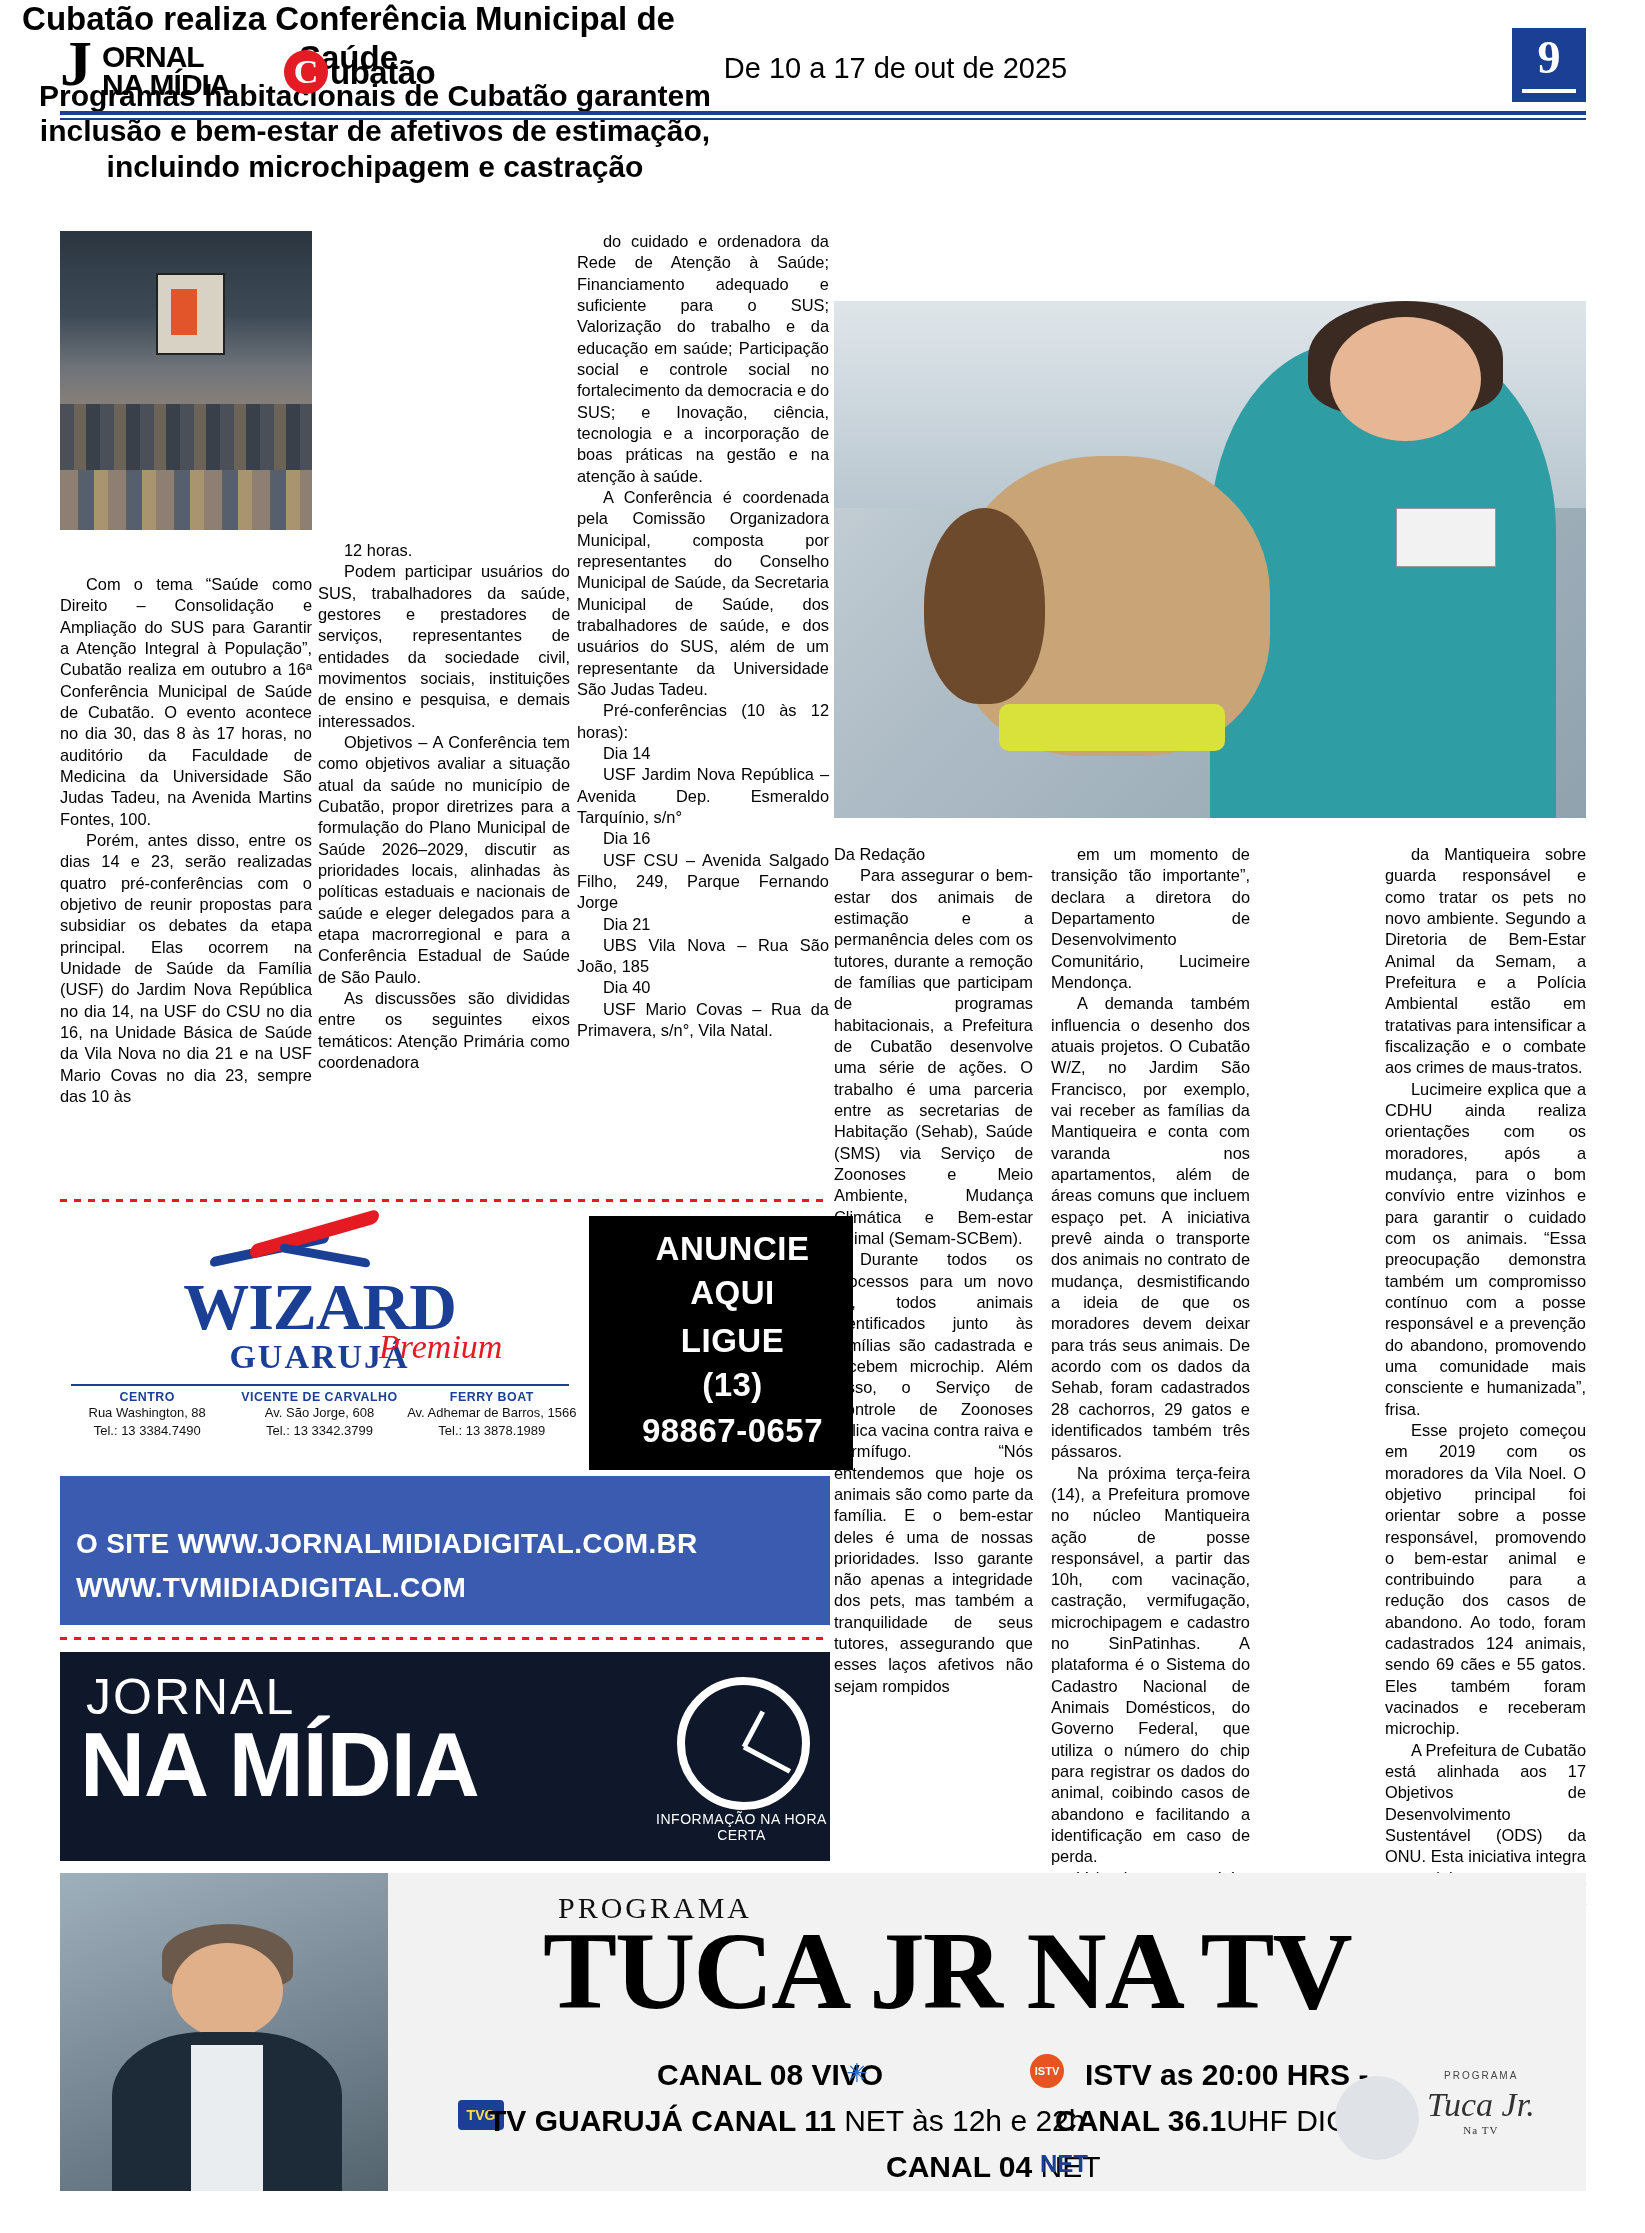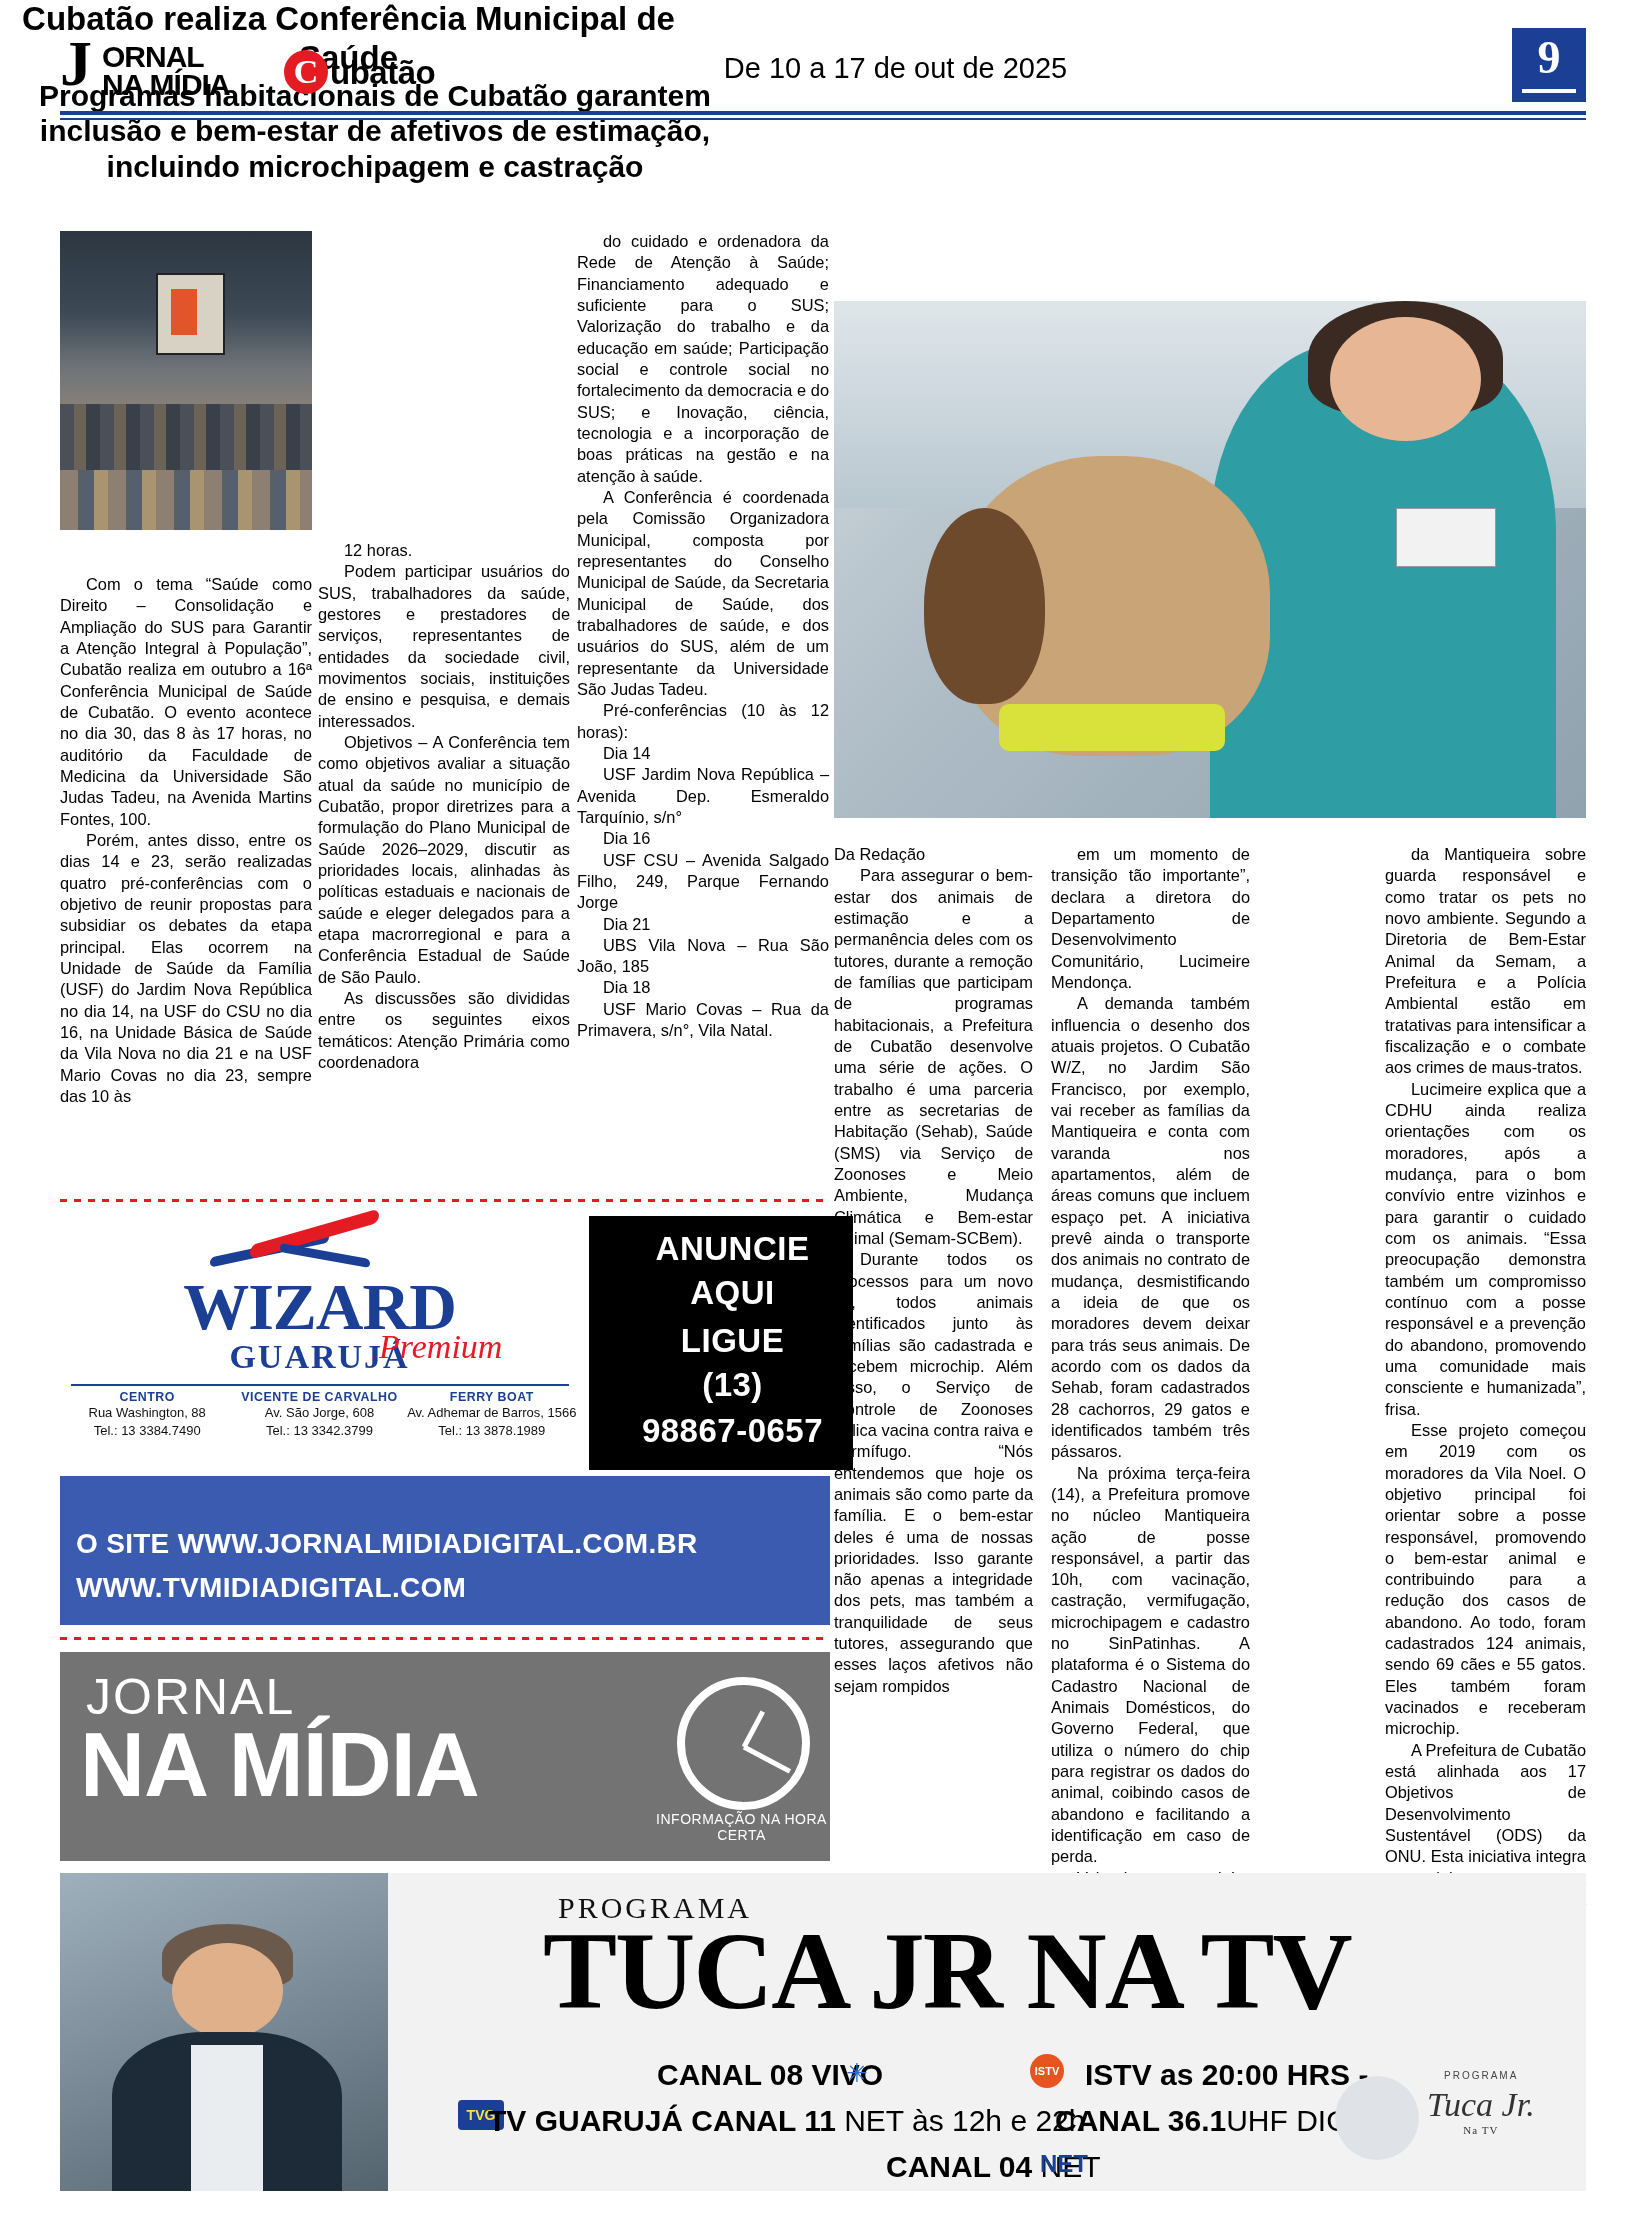--- a/index.html
+++ b/index.html
@@ -103,21 +103,21 @@
   .an-4{font-size:33px;margin-top:6px;}
   .an-5{font-size:33px;margin-top:8px;}
 
   
   #ad-site{position:absolute;left:60px;top:1476px;width:770px;height:149px;background:#3a5bb0;color:#fff;}
   #ad-site .t1{position:absolute;left:16px;top:10px;font-size:28px;font-weight:bold;letter-spacing:0.3px;}
   #ad-site .t2{position:absolute;left:16px;top:52px;font-size:28px;font-weight:bold;letter-spacing:0.3px;}
   #ad-site .t3{position:absolute;left:16px;top:96px;font-size:28px;font-weight:bold;letter-spacing:0.3px;}
 
   
-  #ad-jnm{position:absolute;left:60px;top:1652px;width:770px;height:209px;background:#737373;color:#fff;}
+  #ad-jnm{position:absolute;left:60px;top:1652px;width:770px;height:209px;background:#0f172a;color:#fff;}
   .jnm-1{position:absolute;left:26px;top:16px;font-size:50px;font-weight:300;letter-spacing:2px;font-family:"Liberation Sans",sans-serif;}
   .jnm-2{position:absolute;left:20px;top:68px;font-size:90px;font-weight:bold;letter-spacing:-1px;line-height:1;}
   .jnm-clock{position:absolute;left:617px;top:25px;width:117px;height:117px;border-radius:50%;border:8px solid #fff;}
   .jnm-clock .h{position:absolute;left:50%;top:22px;width:5px;height:40px;background:#fff;transform-origin:bottom center;transform:translateX(-50%) rotate(28deg);}
   .jnm-clock .m{position:absolute;left:50%;top:10px;width:5px;height:52px;background:#fff;transform-origin:bottom center;transform:translateX(-50%) rotate(118deg);}
   .jnm-cap{position:absolute;left:587px;top:159px;width:189px;text-align:center;font-size:14px;letter-spacing:0.5px;}
 
   
   #ad-tuca{position:absolute;left:60px;top:1873px;width:1526px;height:318px;background:#f2f2f2;overflow:hidden;}
   .tuca-photo{position:absolute;left:0;top:0;width:328px;height:318px;background:#6d7f8f;overflow:hidden;}
@@ -226,21 +226,21 @@
   <div class="col" id="col-l3">
     <p class="body">do cuidado e ordenadora da Rede de Atenção à Saúde; Financiamento adequado e suficiente para o SUS; Valorização do trabalho e da educação em saúde; Participação social e controle social no fortalecimento da democracia e do SUS; e Inovação, ciência, tecnologia e a incorporação de boas práticas na gestão e na atenção à saúde.</p>
     <p class="body">A Conferência é coordenada pela Comissão Organizadora Municipal, composta por representantes do Conselho Municipal de Saúde, da Secretaria Municipal de Saúde, dos trabalhadores de saúde, e dos usuários do SUS, além de um representante da Universidade São Judas Tadeu.</p>
     <p class="body">Pré-conferências (10 às 12 horas):</p>
     <p class="body">Dia 14</p>
     <p class="body">USF Jardim Nova República – Avenida Dep. Esmeraldo Tarquínio, s/n°</p>
     <p class="body">Dia 16</p>
     <p class="body">USF CSU – Avenida Salgado Filho, 249, Parque Fernando Jorge</p>
     <p class="body">Dia 21</p>
     <p class="body">UBS Vila Nova – Rua São João, 185</p>
-    <p class="body">Dia 18</p>
+    <p class="body">Dia 40</p>
     <p class="body">USF Mario Covas – Rua da Primavera, s/n°, Vila Natal.</p>
   </div>
 
   <div class="headline" id="hl-right">Programas habitacionais de Cubatão garantem inclusão e bem-estar de afetivos de estimação, incluindo microchipagem e castração</div>
 
   <div class="photo" id="photo-right">
     <div class="ph-vet">
       <div class="wall"></div>
       <div class="person"></div>
       <div class="hair"></div>

